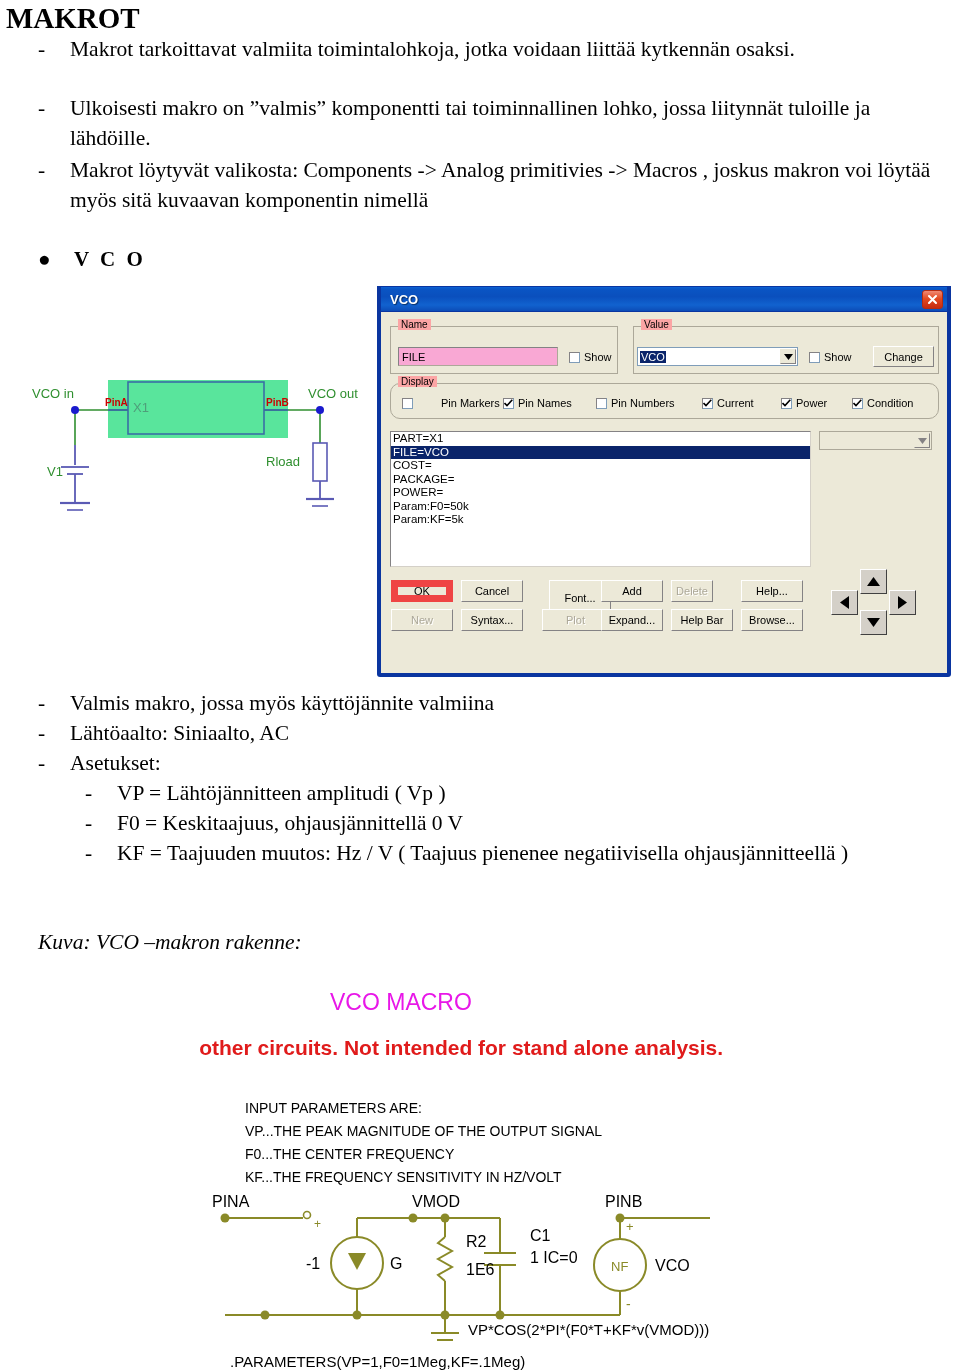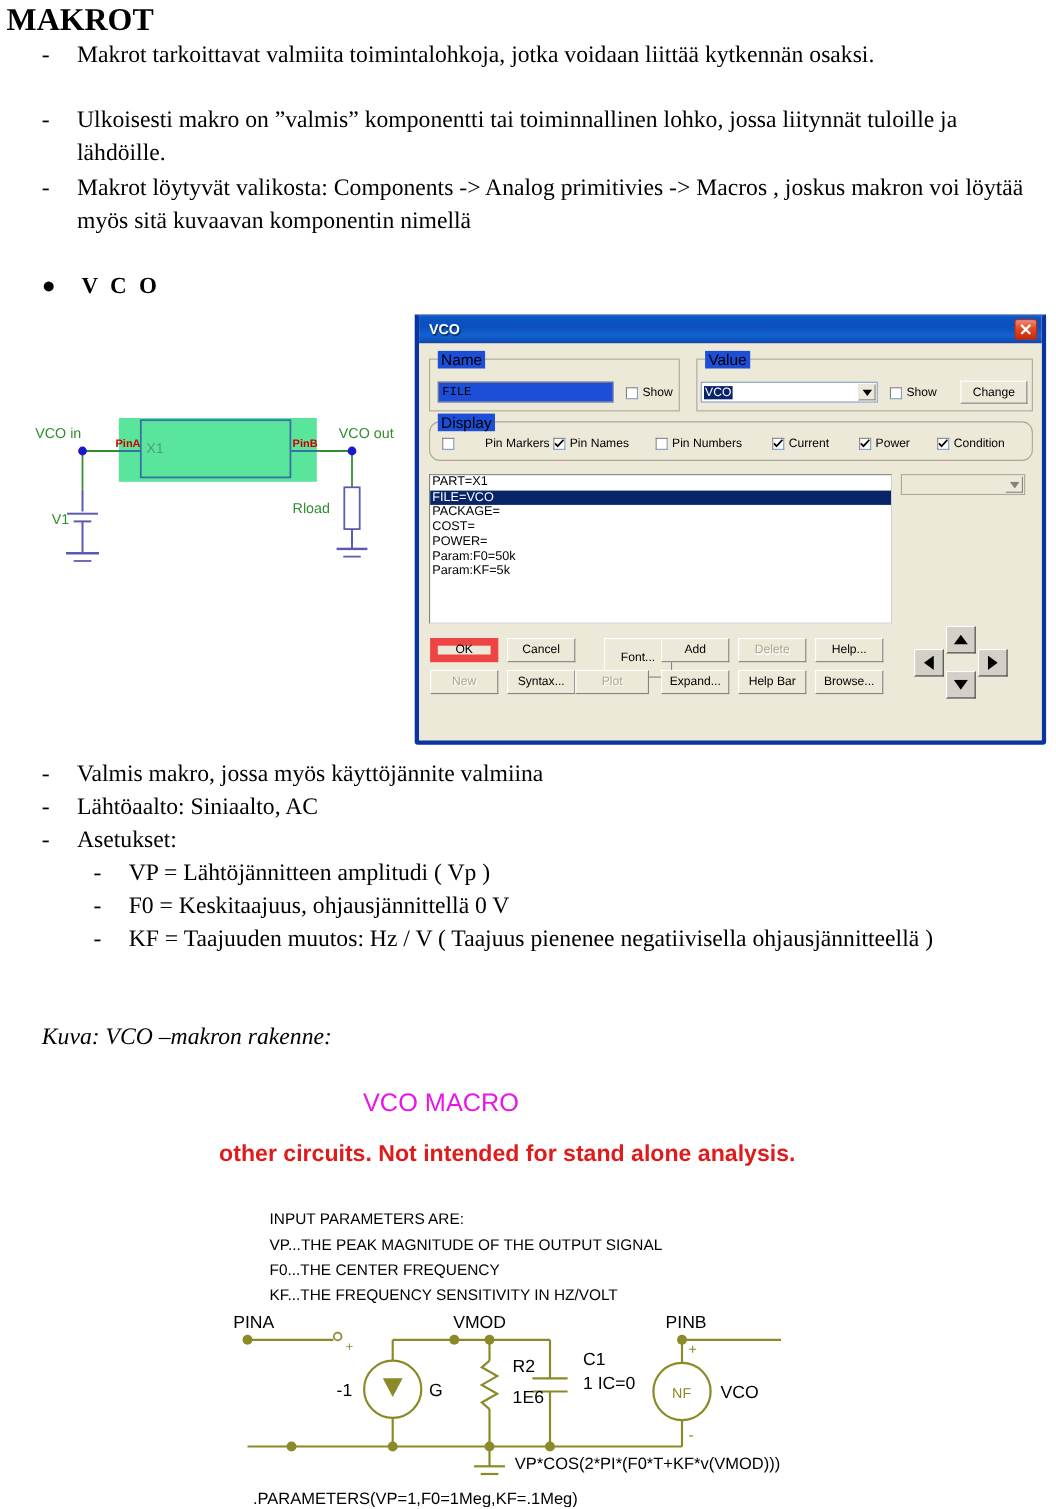--- a/index.html
+++ b/index.html
@@ -79,29 +79,29 @@
   .close-btn svg { display:block; }
 
   .dlg-body { position:relative; width:100%; height:calc(100% - 25px); }
 
   
   .grp {
     position:absolute; border:1px solid #aca899;
     background:transparent;
   }
   .grp > .grp-label {
-    position:absolute; top:-8px; left:7px; background:#1d4ed8;
+    position:absolute; top:-8px; left:7px; background:#fca5a5;
     padding:0 3px; font-family:"Liberation Sans", sans-serif;
-    font-size:14px; color:#000;
+    font-size:10px; color:#000;
   }
 
   .txtfield {
-    position:absolute; background:#1d4ed8;
+    position:absolute; background:#f9a8d4;
     border:1px solid #aca899; border-top-color:#848284; border-left-color:#848284;
-    font-family:Liberation Mono, monospace; font-size:11px;
+    font-family:Liberation Sans, sans-serif; font-size:11px;
     color:#000; padding:1px 3px; display:flex; align-items:center;
   }
   .combo {
     position:absolute; background:#ffffff;
     border:1px solid #7f9db9;
     display:flex; align-items:center;
     font-family:"Liberation Sans", sans-serif; font-size:11px;
   }
   .combo .sel {
     background:#0a246a; color:#fff; padding:0 1px; margin-left:2px;
@@ -308,46 +308,46 @@
         <svg width="9" height="8" viewBox="0 0 9 8">
             <path d="M0.5 4 L3 6.6 L8.3 0.8" stroke="#000" stroke-width="1.6" fill="none"></path>
           </svg>
       </span>
       <span>Condition</span>
     </div>
 
     <div class="listbox" style="left:9px; top:119px; width:421px; height:136px;">
       <div class="li">PART=X1</div>
       <div class="li sel">FILE=VCO</div>
+      <div class="li">COST=</div>
       <div class="li">PACKAGE=</div>
-      <div class="li">COST=</div>
       <div class="li">POWER=</div>
       <div class="li">Param:F0=50k</div>
       <div class="li">Param:KF=5k</div>
     </div>
 
     <div class="combo empty" style="left:438px; top:119px; width:113px; height:19px;">
       <span class="sel" style="background:transparent;color:#000;"></span>
       <span class="arrow-box">
         <svg width="9" height="6" viewBox="0 0 9 6">
             <path d="M0 0 L9 0 L4.5 6 Z" fill="#848284"></path>
           </svg>
       </span>
     </div>
 
     <div class="btn def" style="left:10px;  top:268px; width:62px; height:22px;">OK</div>
     <div class="btn" style="left:80px;  top:268px; width:62px; height:22px;">Cancel</div>
     <div class="btn" style="left:168px; top:268px; width:62px; height:36px;">Font...</div>
     <div class="btn" style="left:220px; top:268px; width:62px; height:22px;">Add</div>
-    <div class="btn dis" style="left:290px; top:268px; width:62px; height:22px;">Delete</div>
+    <div class="btn dis" style="left:290px; top:268px; width:42px; height:22px;">Delete</div>
     <div class="btn" style="left:360px; top:268px; width:62px; height:22px;">Help...</div>
 
     <div class="btn dis" style="left:10px;  top:297px; width:62px; height:22px;">New</div>
     <div class="btn" style="left:80px;  top:297px; width:62px; height:22px;">Syntax...</div>
-    <div class="btn dis" style="left:142px; top:297px; width:67px; height:22px;">Plot</div>
+    <div class="btn dis" style="left:161px; top:297px; width:67px; height:22px;">Plot</div>
     <div class="btn" style="left:220px; top:297px; width:62px; height:22px;">Expand...</div>
     <div class="btn" style="left:290px; top:297px; width:62px; height:22px;">Help Bar</div>
     <div class="btn" style="left:360px; top:297px; width:62px; height:22px;">Browse...</div>
 
     <div class="navbtn" style="left:479px; top:257px;">
       <svg width="13" height="9" viewBox="0 0 13 9">
           <path d="M6.5 0 L13 9 L0 9 Z" fill="#000"></path>
         </svg>
     </div>
     <div class="navbtn" style="left:479px; top:298px;">

